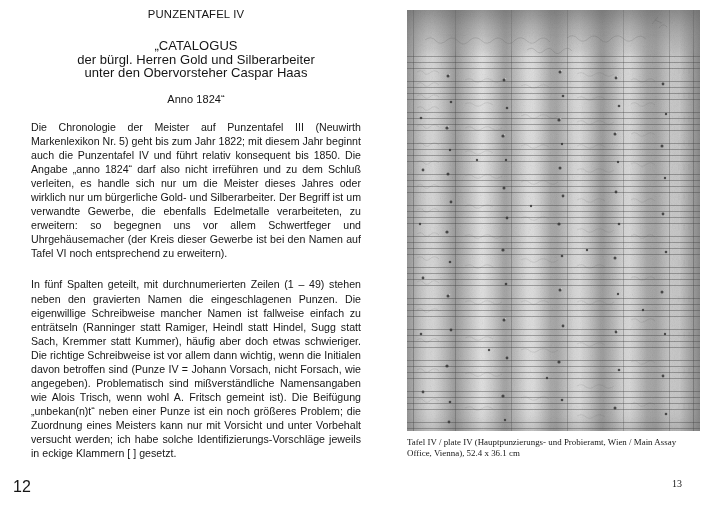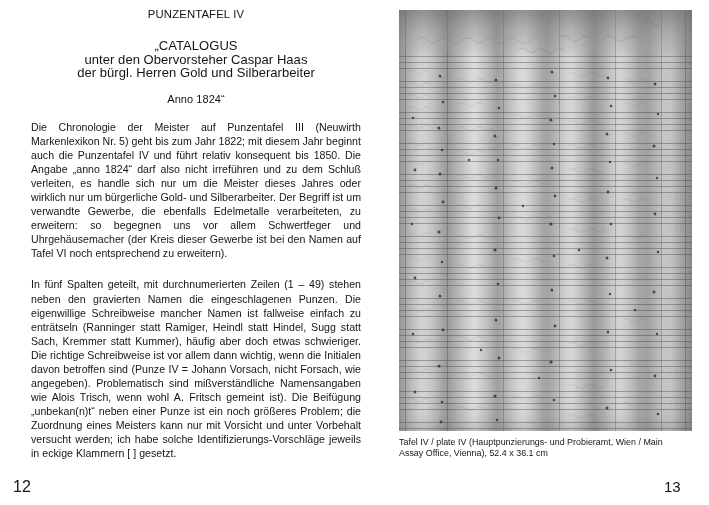--- a/index.html
+++ b/index.html
@@ -69,24 +69,25 @@
   #page-number-left {
     position: absolute;
     left: 13px;
     top: 478px;
     font-size: 16px;
   }
 
   
   #right-page {
     position: absolute;
-    left: 384px;
+    left: 392px;
     top: 0;
     width: 317px;
     height: 505px;
+    font-family: Liberation Serif, serif;
   }
 
   #plate-photo {
     position: absolute;
     left: 15px;
     top: 10px;
     width: 293px;
     height: 421px;
     background: #b9b9b9;
     overflow: hidden;
@@ -199,35 +200,35 @@
     width: 280px;
     font-size: 8.9px;
     line-height: 11.4px;
     letter-spacing: 0.02px;
   }
 
   #page-number-right {
     position: absolute;
     left: 280px;
     top: 478px;
-    font-size: 15px;
+    font-size: 10px;
   }
 </style>
 </head>
 <body>
 
 <div id="left-page">
 
   <div id="header-block">
     <div class="plate-title">PUNZENTAFEL IV</div>
 
     <div class="catalogus-group">
       <div class="catalogus-line1">„CATALOGUS</div>
+      <div>der bürgl. Herren Gold und Silberarbeiter</div>
       <div>unter den Obervorsteher Caspar Haas</div>
-      <div>der bürgl. Herren Gold und Silberarbeiter</div>
     </div>
 
     <div class="anno-line">Anno 1824“</div>
   </div>
 
   <div id="body-text">
     <p class="para">Die Chronologie der Meister auf Punzentafel III (Neuwirth Markenlexikon Nr. 5) geht bis zum Jahr 1822; mit diesem Jahr beginnt auch die Punzentafel IV und führt relativ konsequent bis 1850. Die Angabe „anno 1824“ darf also nicht irreführen und zu dem Schluß verleiten, es handle sich nur um die Meister dieses Jahres oder wirklich nur um bürgerliche Gold- und Silberarbeiter. Der Begriff ist um verwandte Gewerbe, die ebenfalls Edelmetalle verarbeiteten, zu erweitern: so begegnen uns vor allem Schwertfeger und Uhrgehäusemacher (der Kreis dieser Gewerbe ist bei den Namen auf Tafel VI noch entsprechend zu erweitern).</p>
     <p class="para">In fünf Spalten geteilt, mit durchnumerierten Zeilen (1 – 49) stehen neben den gravierten Namen die eingeschlagenen Punzen. Die eigenwillige Schreibweise mancher Namen ist fallweise einfach zu enträtseln (Ranninger statt Ramiger, Heindl statt Hindel, Sugg statt Sach, Kremmer statt Kummer), häufig aber doch etwas schwieriger. Die richtige Schreibweise ist vor allem dann wichtig, wenn die Initialen davon betroffen sind (Punze IV = Johann Vorsach, nicht Forsach, wie angegeben). Problematisch sind mißverständliche Namensangaben wie Alois Trisch, wenn wohl A. Fritsch gemeint ist). Die Beifügung „unbekan(n)t“ neben einer Punze ist ein noch größeres Problem; die Zuordnung eines Meisters kann nur mit Vorsicht und unter Vorbehalt versucht werden; ich habe solche Identifizierungs-Vorschläge jeweils in eckige Klammern [  ] gesetzt.</p>
   </div>
 

